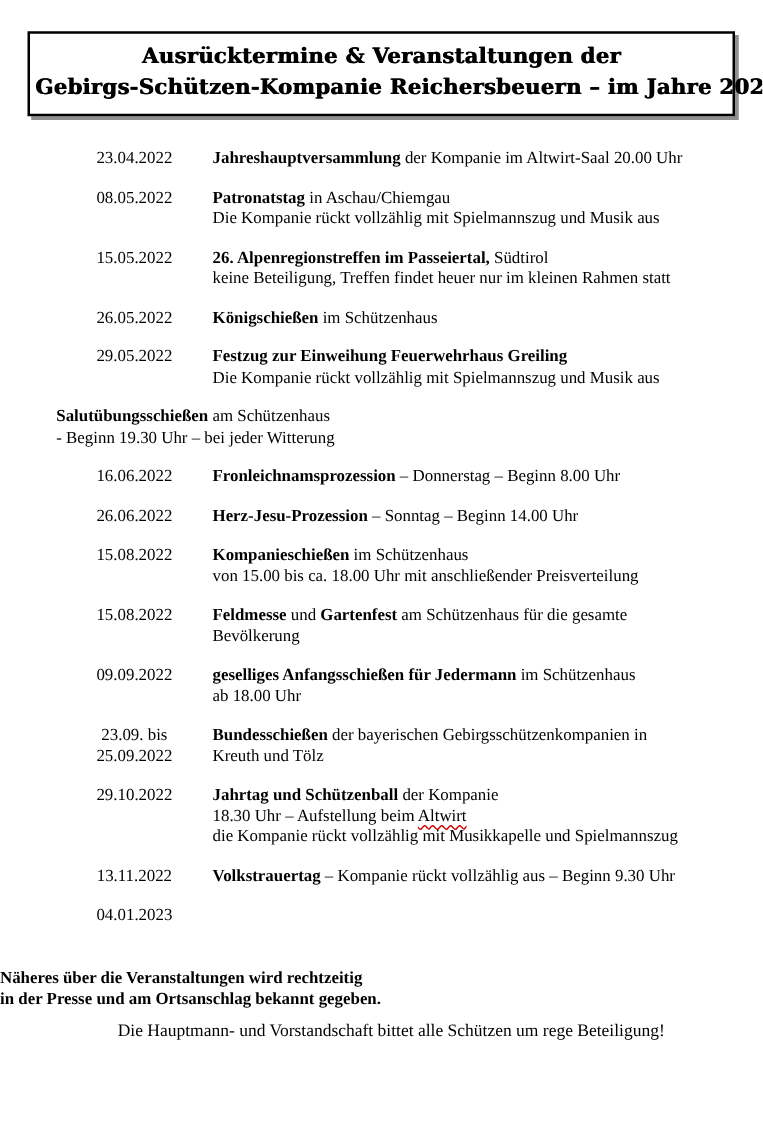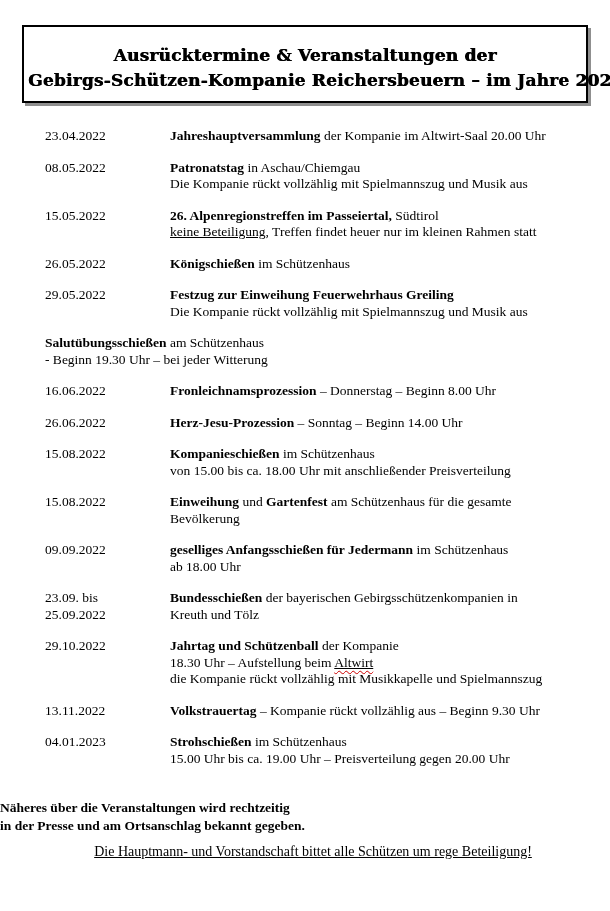--- a/index.html
+++ b/index.html
@@ -14,21 +14,21 @@
     background: #ffffff;
     color: #000000;
     font-family: "Liberation Serif", serif;
     overflow: hidden;
   }
   .header-box {
     margin: 25px 22px 0 22px;
     border: 2px solid #000000;
     box-shadow: 3px 3px 0 #8f8f8f;
     text-align: center;
-    padding: 16px 4px 8px 4px;
+    padding: 6px 4px 8px 4px;
     background: #ffffff;
   }
   .title-line {
     font-family: "DejaVu Serif", serif;
     font-weight: bold;
     font-size: 17px;
     line-height: 25px;
     letter-spacing: 0.2px;
     text-shadow: 0.6px 0 0 #000000;
     white-space: nowrap;
@@ -38,26 +38,27 @@
     font-size: 13.5px;
     line-height: 16.5px;
   }
   .event-row {
     display: flex;
     margin-bottom: 15px;
   }
   .event-date {
     width: 125px;
     flex-shrink: 0;
+    text-align: center;
   }
   .event-content {
     flex: 1;
   }
   .seg-b { font-weight: bold; }
-  .seg-u { text-decoration: underline; }
+  .seg-u { }
   .seg-w {
     text-decoration: underline;
     text-decoration-style: wavy;
     text-decoration-color: #cc0000;
     text-decoration-thickness: 1px;
     text-underline-offset: 3px;
     text-align: right;
   }
   .footer-notice {
     margin-top: 32px;
@@ -157,21 +158,21 @@
         <div class="event-content">
           <div class="event-line"><span class="seg-b">Kompanieschießen</span><span> im Schützenhaus</span></div>
           <div class="event-line"><span>von 15.00 bis ca. 18.00 Uhr mit anschließender Preisverteilung</span></div>
         </div>
       </div>
       <div class="event-row">
         <div class="event-date">
           <div>15.08.2022</div>
         </div>
         <div class="event-content">
-          <div class="event-line"><span class="seg-b">Einweihung</span><span> und </span><span class="seg-b">Gartenfest</span><span> am Schützenhaus für die gesamte</span></div>
+          <div class="event-line"><span class="seg-b">Feldmesse</span><span> und </span><span class="seg-b">Gartenfest</span><span> am Schützenhaus für die gesamte</span></div>
           <div class="event-line"><span>Bevölkerung</span></div>
         </div>
       </div>
       <div class="event-row">
         <div class="event-date">
           <div>09.09.2022</div>
         </div>
         <div class="event-content">
           <div class="event-line"><span class="seg-b">geselliges Anfangsschießen für Jedermann</span><span> im Schützenhaus</span></div>
           <div class="event-line"><span>ab 18.00 Uhr</span></div>
@@ -201,24 +202,20 @@
         <div class="event-date">
           <div>13.11.2022</div>
         </div>
         <div class="event-content">
           <div class="event-line"><span class="seg-b">Volkstrauertag</span><span> – Kompanie rückt vollzählig aus – Beginn 9.30 Uhr</span></div>
         </div>
       </div>
       <div class="event-row">
         <div class="event-date">
           <div>04.01.2023</div>
-        </div>
-        <div class="event-content">
-          <div class="event-line"><span class="seg-b">Strohschießen</span><span> im Schützenhaus</span></div>
-          <div class="event-line"><span>15.00 Uhr bis ca. 19.00 Uhr – Preisverteilung gegen 20.00 Uhr</span></div>
         </div>
       </div>
     </div>
 
   <div class="footer-notice">
     <div>Näheres über die Veranstaltungen wird rechtzeitig</div>
     <div>in der Presse und am Ortsanschlag bekannt gegeben.</div>
   </div>
 
   <div class="footer-appeal">

